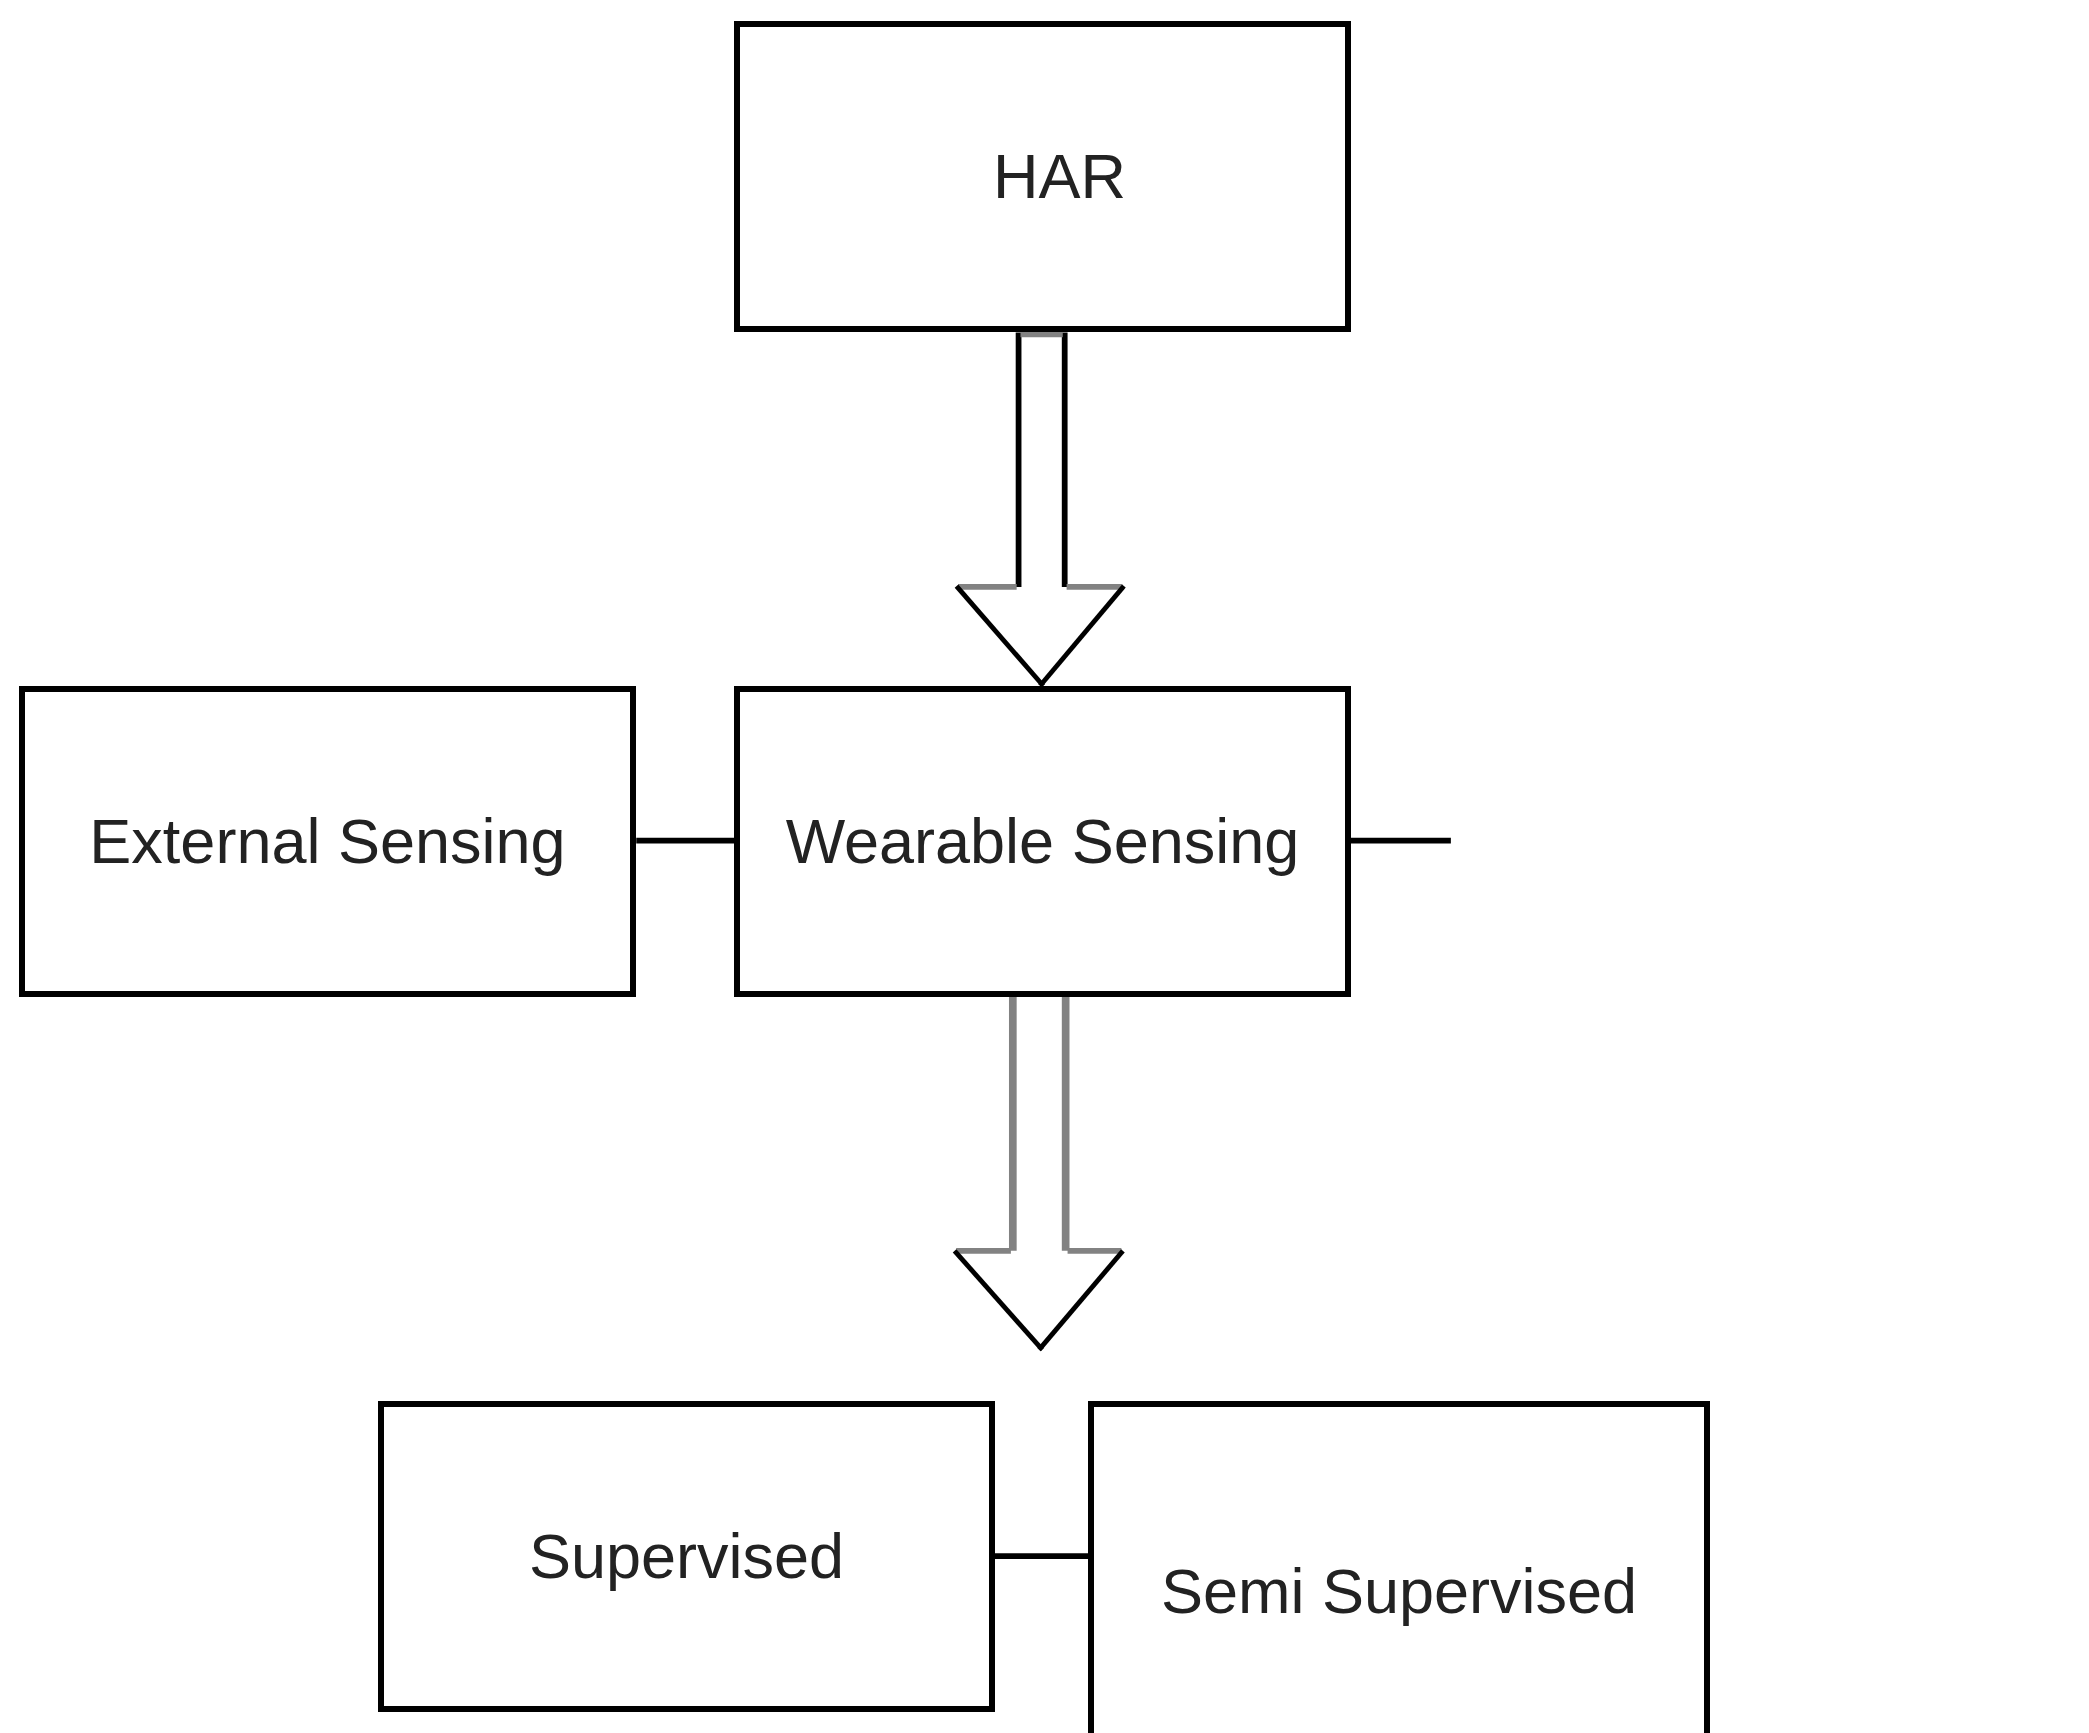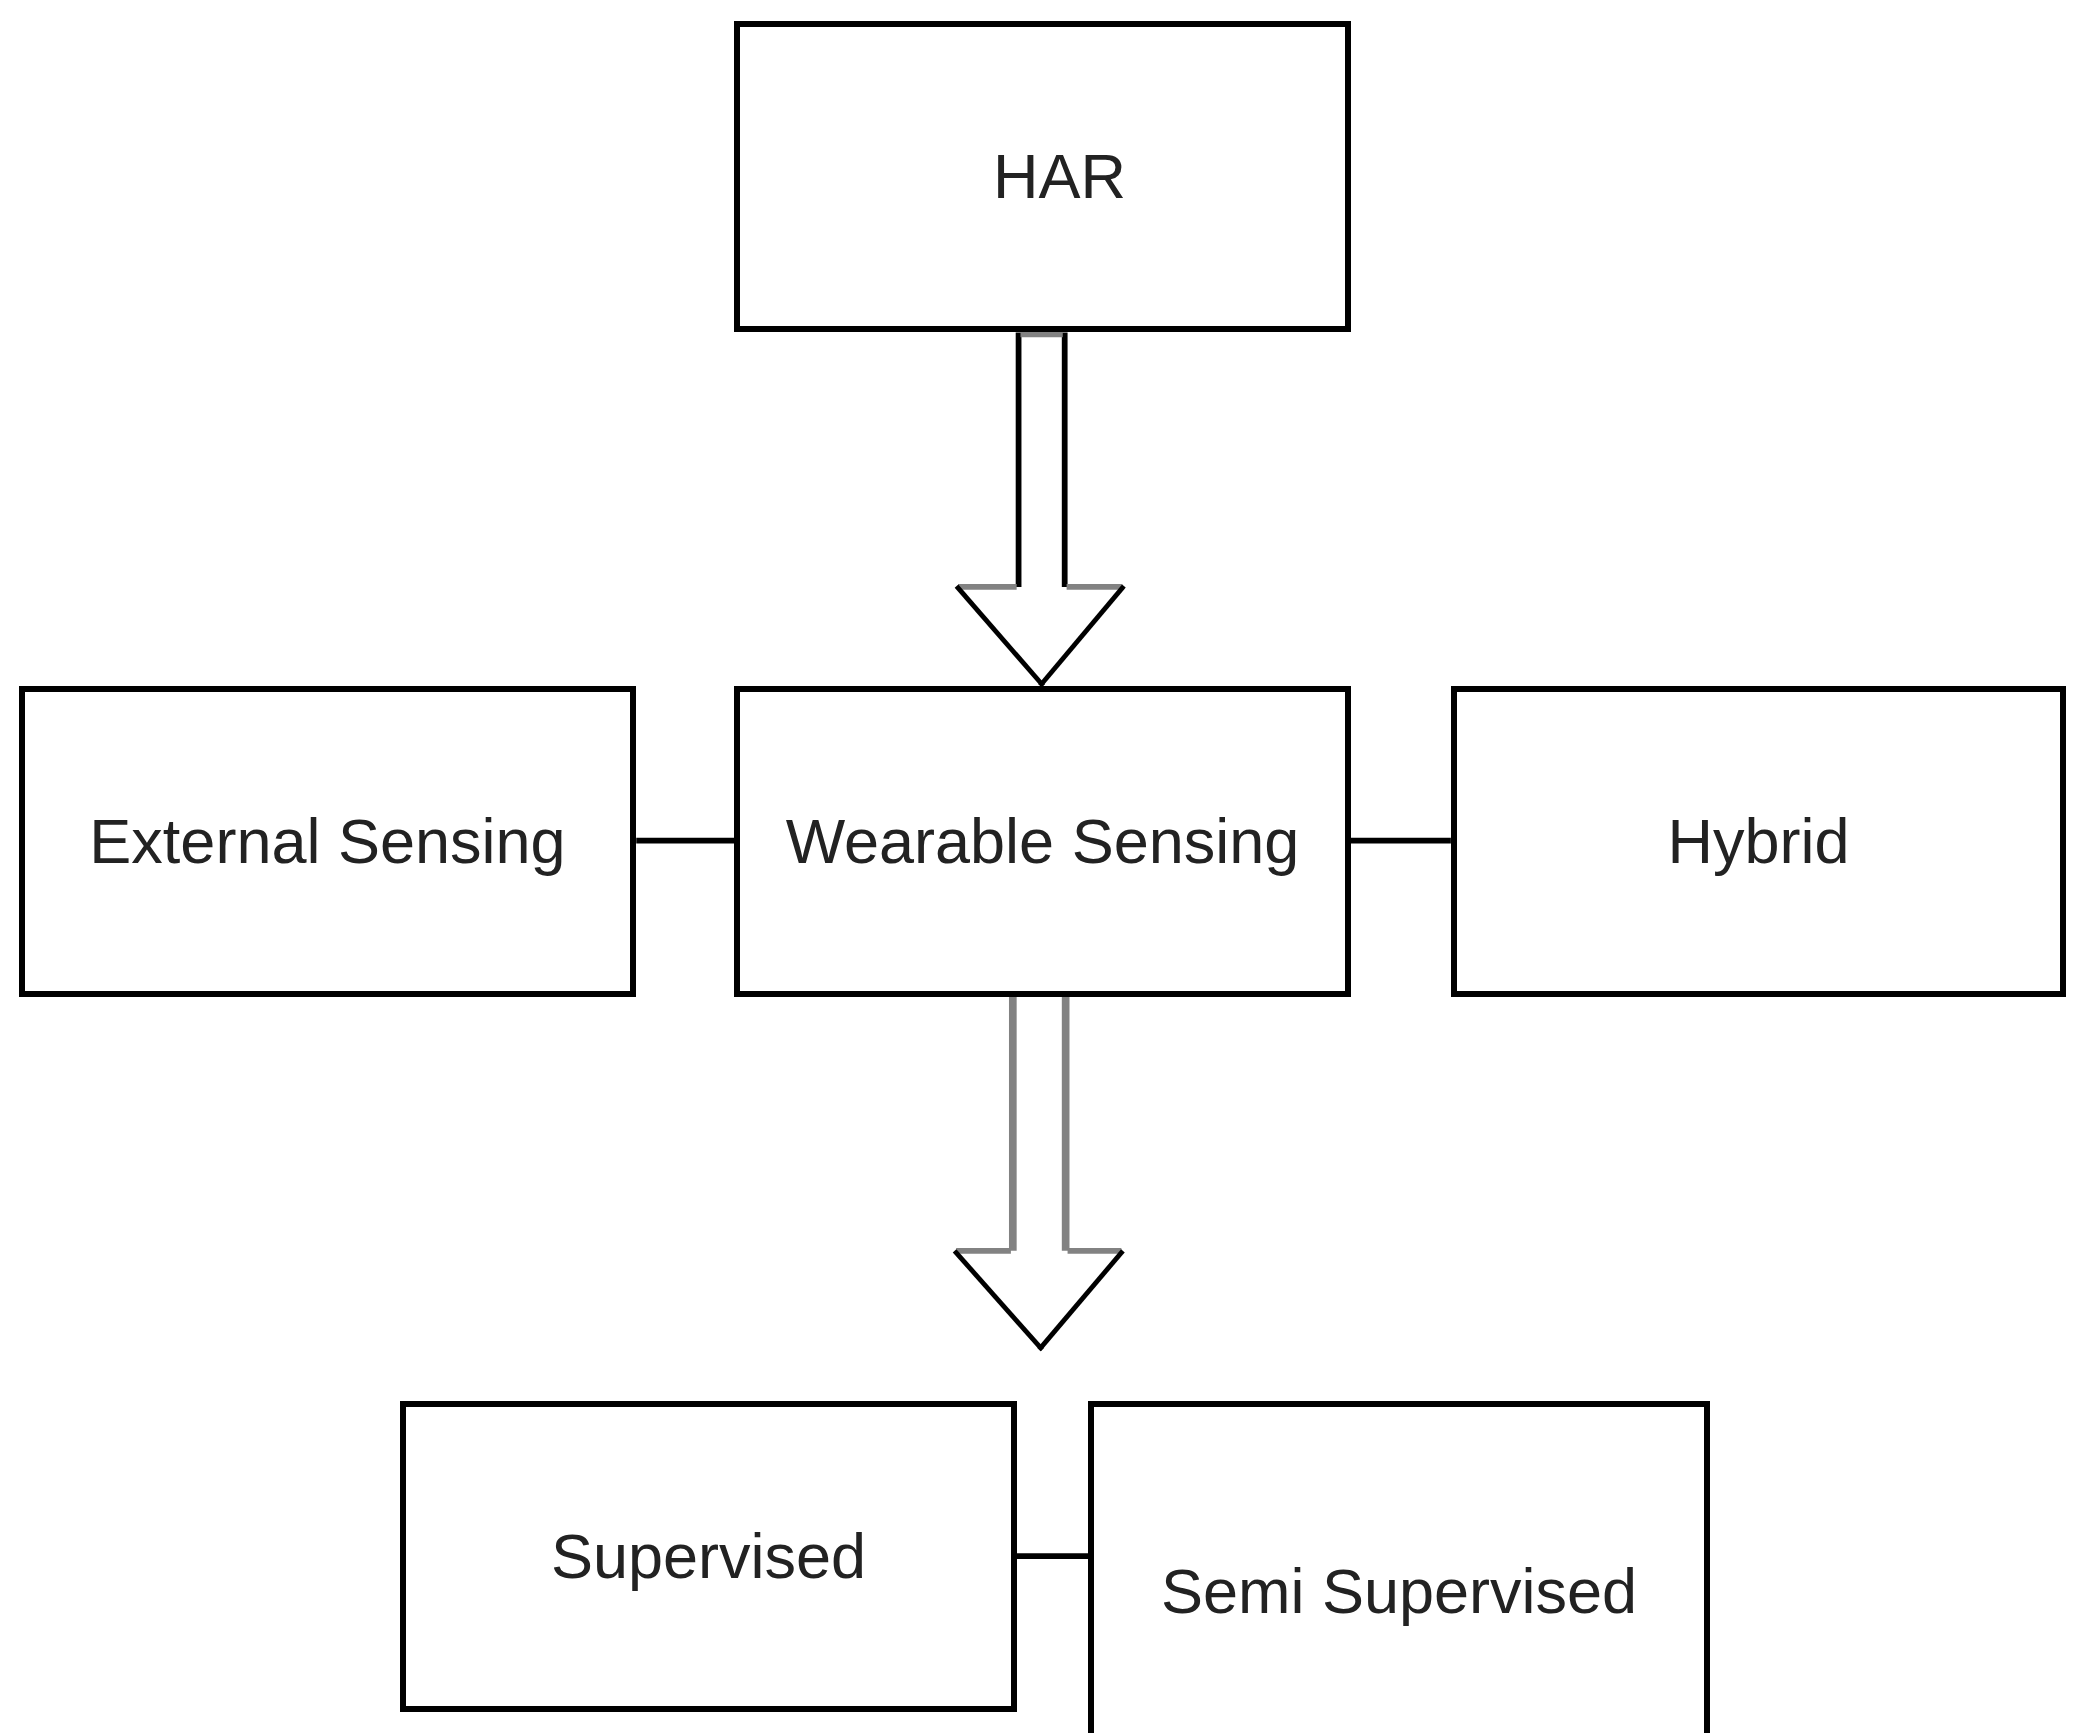--- a/index.html
+++ b/index.html
@@ -30,21 +30,21 @@
     font-size: 63px;
     line-height: 1;
     white-space: nowrap;
     letter-spacing: 0px;
   }
   
   #node-har        { left: 734px;  top: 21px;   width: 617px; height: 311px; padding-left: 34px; }
   #node-external   { left: 19px;   top: 686px;  width: 617px; height: 311px; }
   #node-wearable   { left: 734px;  top: 686px;  width: 617px; height: 311px; }
   #node-hybrid     { left: 1451px; top: 686px;  width: 615px; height: 311px; }
-  #node-supervised { left: 378px;  top: 1401px; width: 617px; height: 311px; margin-left: 22px; }
+  #node-supervised { left: 378px;  top: 1401px; width: 617px; height: 311px; }
   #node-semi       { left: 1088px; top: 1401px; width: 622px; height: 381px; }
 
   
   .ln-black      { stroke: var(--arrow-black, #000000); stroke-width: 6; fill: none; }
   .ln-black-thin { stroke: var(--arrow-black, #000000); stroke-width: 5; fill: none; stroke-linecap: square; }
   .ln-gray       { stroke: var(--arrow-gray, #828282);  stroke-width: 6; fill: none; }
   .ln-gray-thick { stroke: var(--arrow-gray, #828282);  stroke-width: 8; fill: none; }
 </style>
 </head>
 <body>
@@ -82,23 +82,20 @@
   </div>
 
   <div class="node" id="node-external">
     <span class="label">External Sensing</span>
   </div>
 
   <div class="node" id="node-wearable">
     <span class="label">Wearable Sensing</span>
   </div>
 
-  <div class="node" id="node-hybrid">
-    <span class="label">Hybrid</span>
-  </div>
 
   <div class="node" id="node-supervised">
     <span class="label">Supervised</span>
   </div>
 
   <div class="node" id="node-semi">
     <span class="label">Semi Supervised</span>
   </div>
 
 </div>

